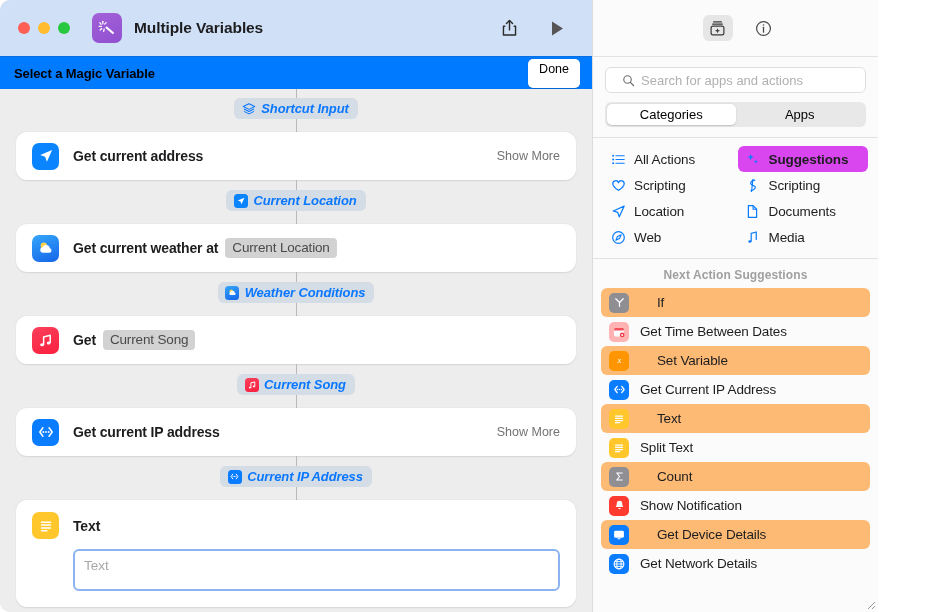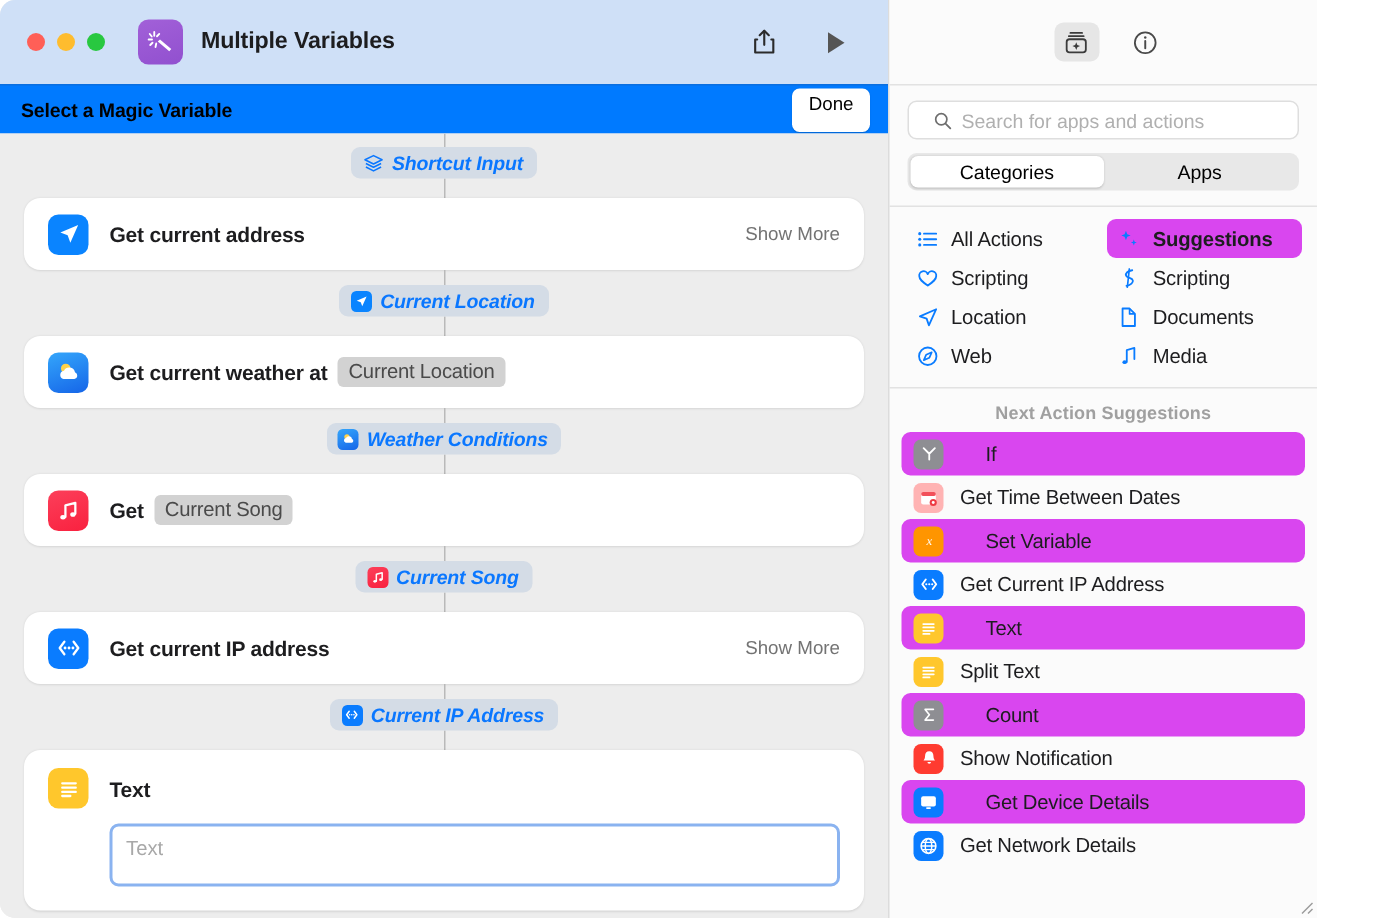--- a/index.html
+++ b/index.html
@@ -367,21 +367,21 @@
   .sugg-row {
     display: flex;
     align-items: center;
     gap: 11px;
     height: 29px;
     padding: 0 8px;
     border-radius: 6px;
     box-sizing: border-box;
     cursor: default;
   }
-  .sugg-row.alt { background: #d946ef; gap: 28px; }
+  .sugg-row.alt { background: #fdba74; gap: 28px; }
   .sugg-ico {
     width: 20px; height: 20px;
     border-radius: 5px;
     flex: none;
     display: flex; align-items: center; justify-content: center;
     overflow: hidden;
   }
   .sugg-label {
     font-size: 13.5px;
     color: #1d1d1f;

